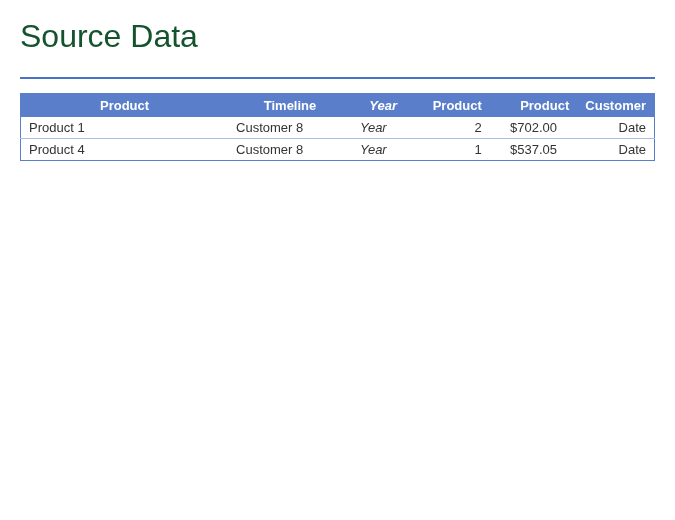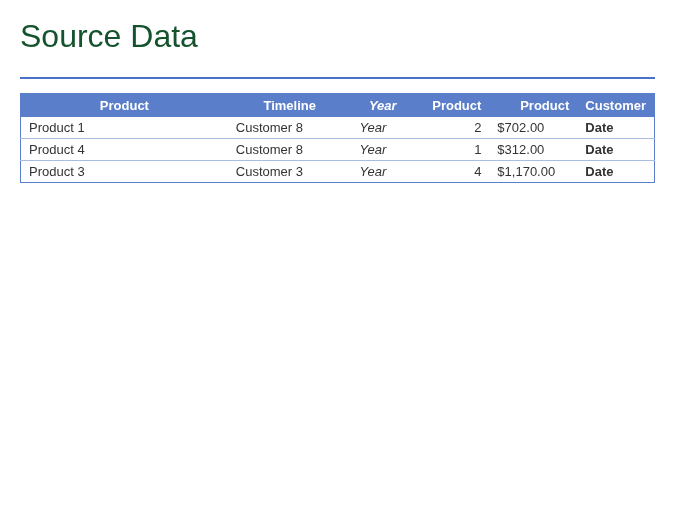--- a/index.html
+++ b/index.html
@@ -42,22 +42,22 @@
       background: #ffffff;
       margin-top: 42px;
     }
     .table tbody tr:last-child td {
       border-bottom: 1px solid #5a7ec9;
     }
     .col-product { width: 34%; }
     .col-customer { width: 20%; }
     .col-year { width: 10%; font-style: italic; }
     .col-quarter { width: 12%; text-align: right; }
-    .col-amount { width: 14%; text-align: left; }
-    .col-timeline { width: 10%; font-weight: 700; }
+    .col-amount { width: 14%; text-align: center; }
+    .col-timeline { width: 10%; text-align: right; font-weight: 400; }
     .table thead th.col-quarter,
     .table thead th.col-amount,
     .table thead th.col-timeline { text-align: right; }
     .corner-mark {
       position: relative;
     }
     .corner-mark::after {
       content: '';
       position: absolute;
       right: -1px;
@@ -92,25 +92,17 @@
       <td class="col-year">Year</td>
       <td class="col-quarter">2</td>
       <td class="col-amount">$702.00</td>
       <td class="col-timeline">Date</td>
     </tr>
     <tr>
       <td class="col-product">Product 4</td>
       <td class="col-customer">Customer 8</td>
       <td class="col-year">Year</td>
       <td class="col-quarter">1</td>
-      <td class="col-amount">$312.00</td>
-      <td class="col-timeline">Date</td>
-    </tr>
-    <tr>
-      <td class="col-product">Product 3</td>
-      <td class="col-customer">Customer 3</td>
-      <td class="col-year">Year</td>
-      <td class="col-quarter">4</td>
-      <td class="col-amount">$1,170.00</td>
+      <td class="col-amount">$537.05</td>
       <td class="col-timeline">Date</td>
     </tr>
   </tbody>
 </table>
 
 </body></html>

